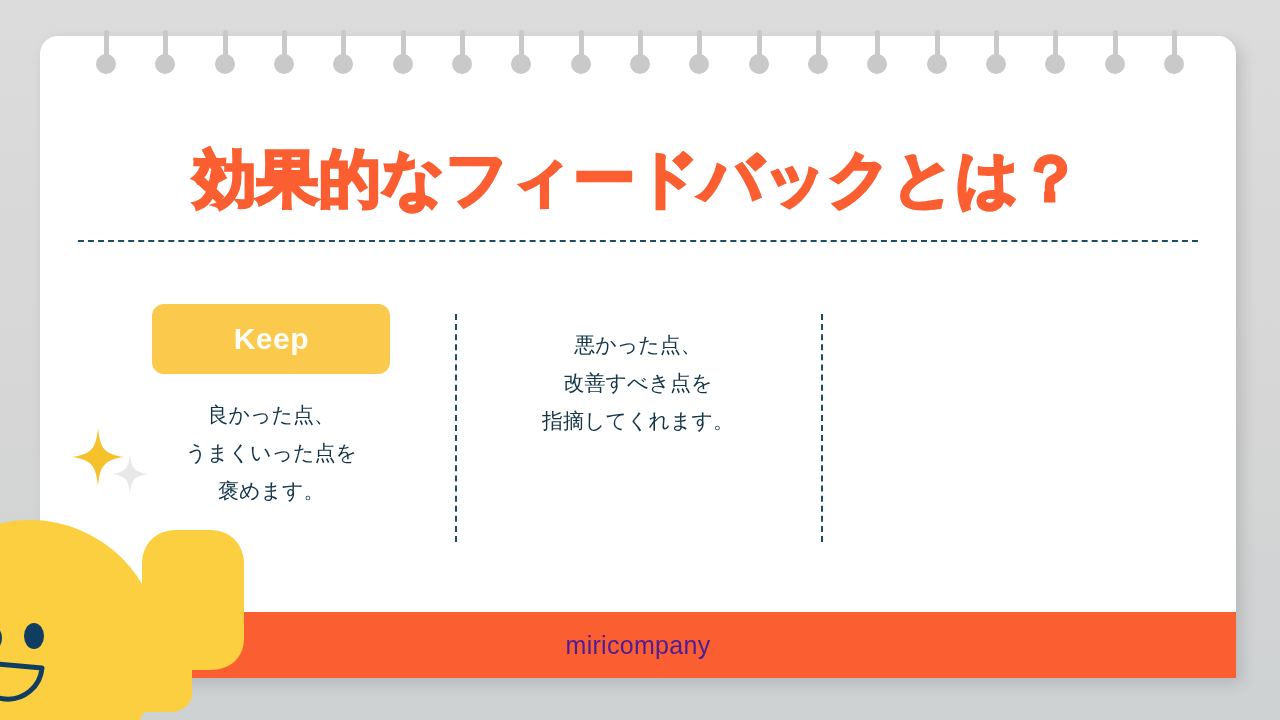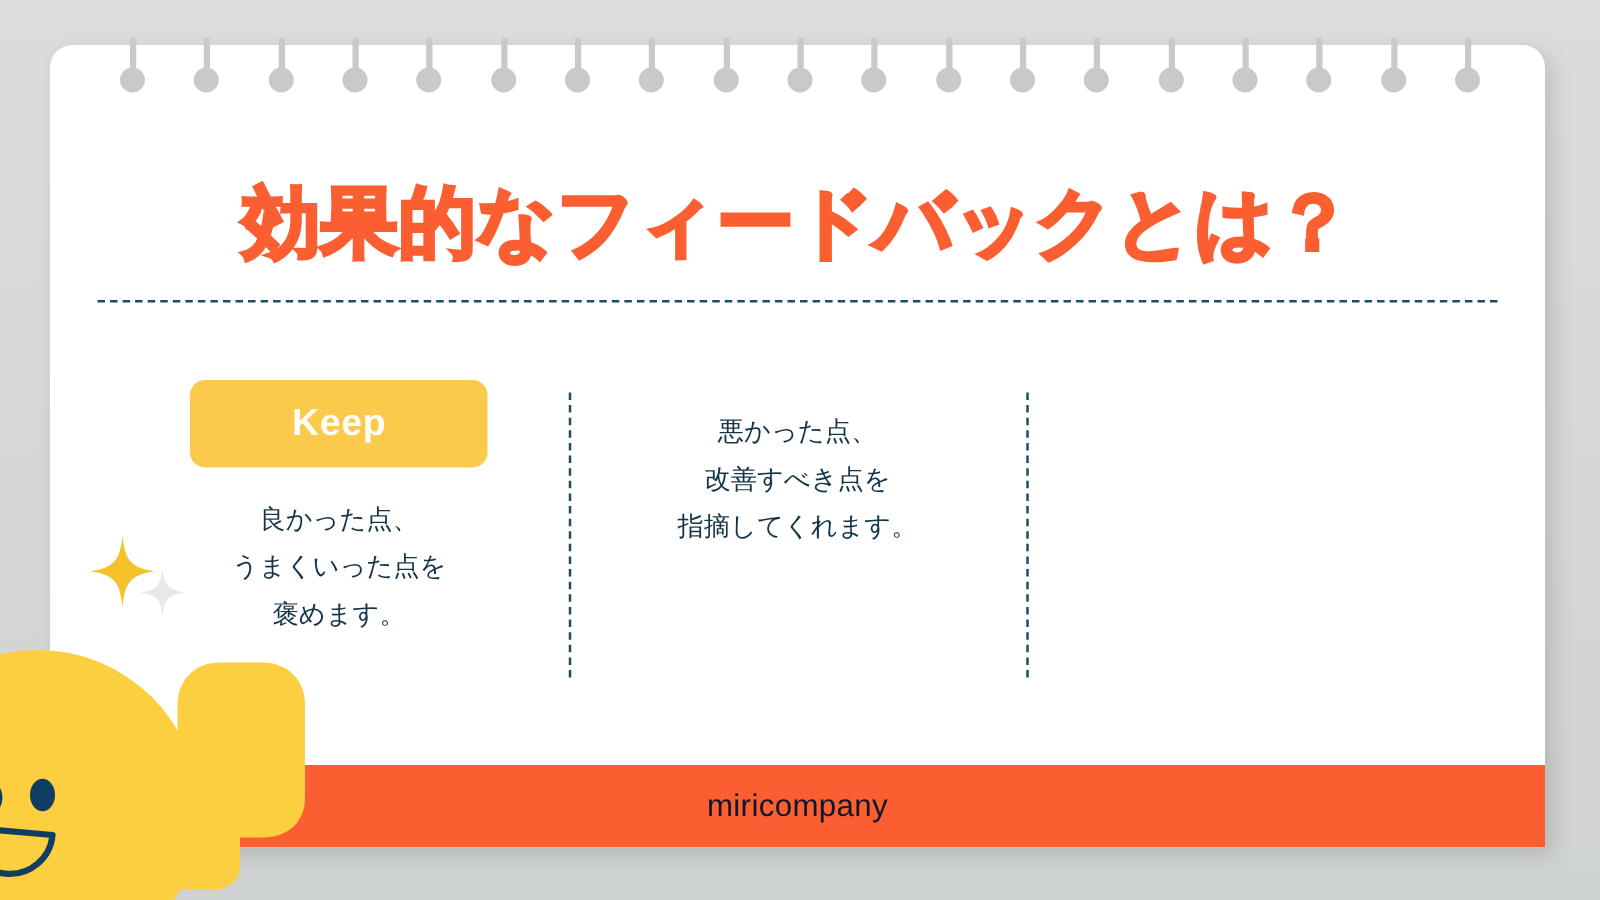--- a/index.html
+++ b/index.html
@@ -163,21 +163,21 @@
     left: 0;
     right: 0;
     bottom: 0;
     height: 66px;
     background: #fb5f31;
     display: flex;
     align-items: center;
     justify-content: center;
   }
   .footer-text {
-    color: #0f172a;
+    color: #4c1d95;
     font-size: 25px;
     letter-spacing: 0.3px;
   }
 
   
   .sparkles {
     position: absolute;
     left: 68px;
     top: 424px;
     width: 90px;

